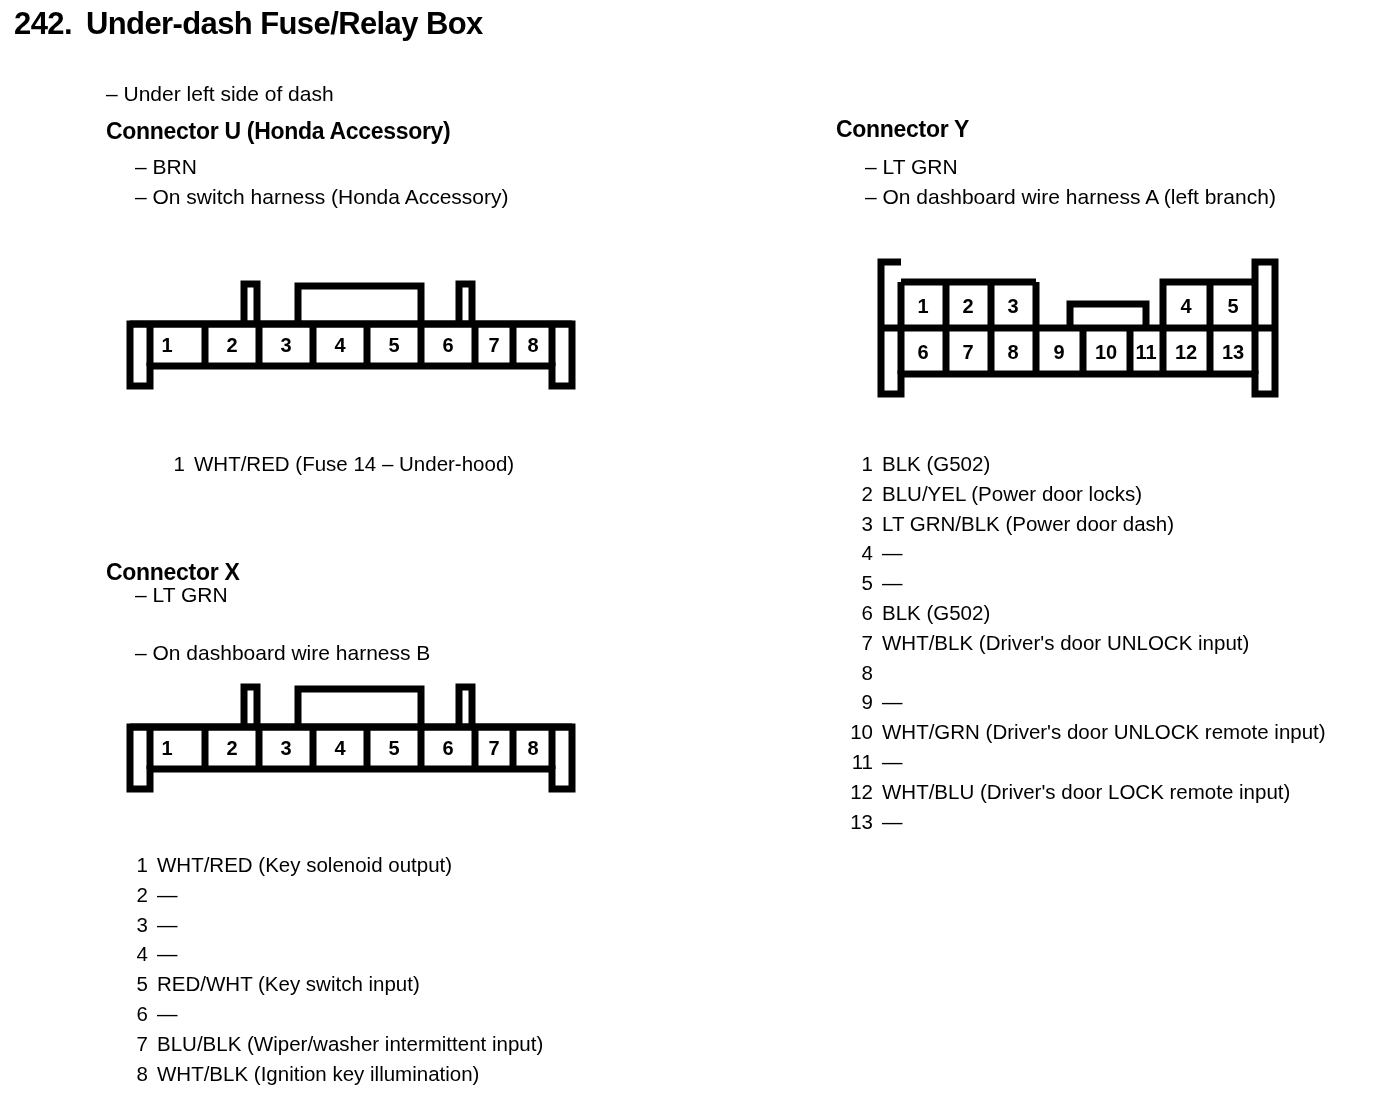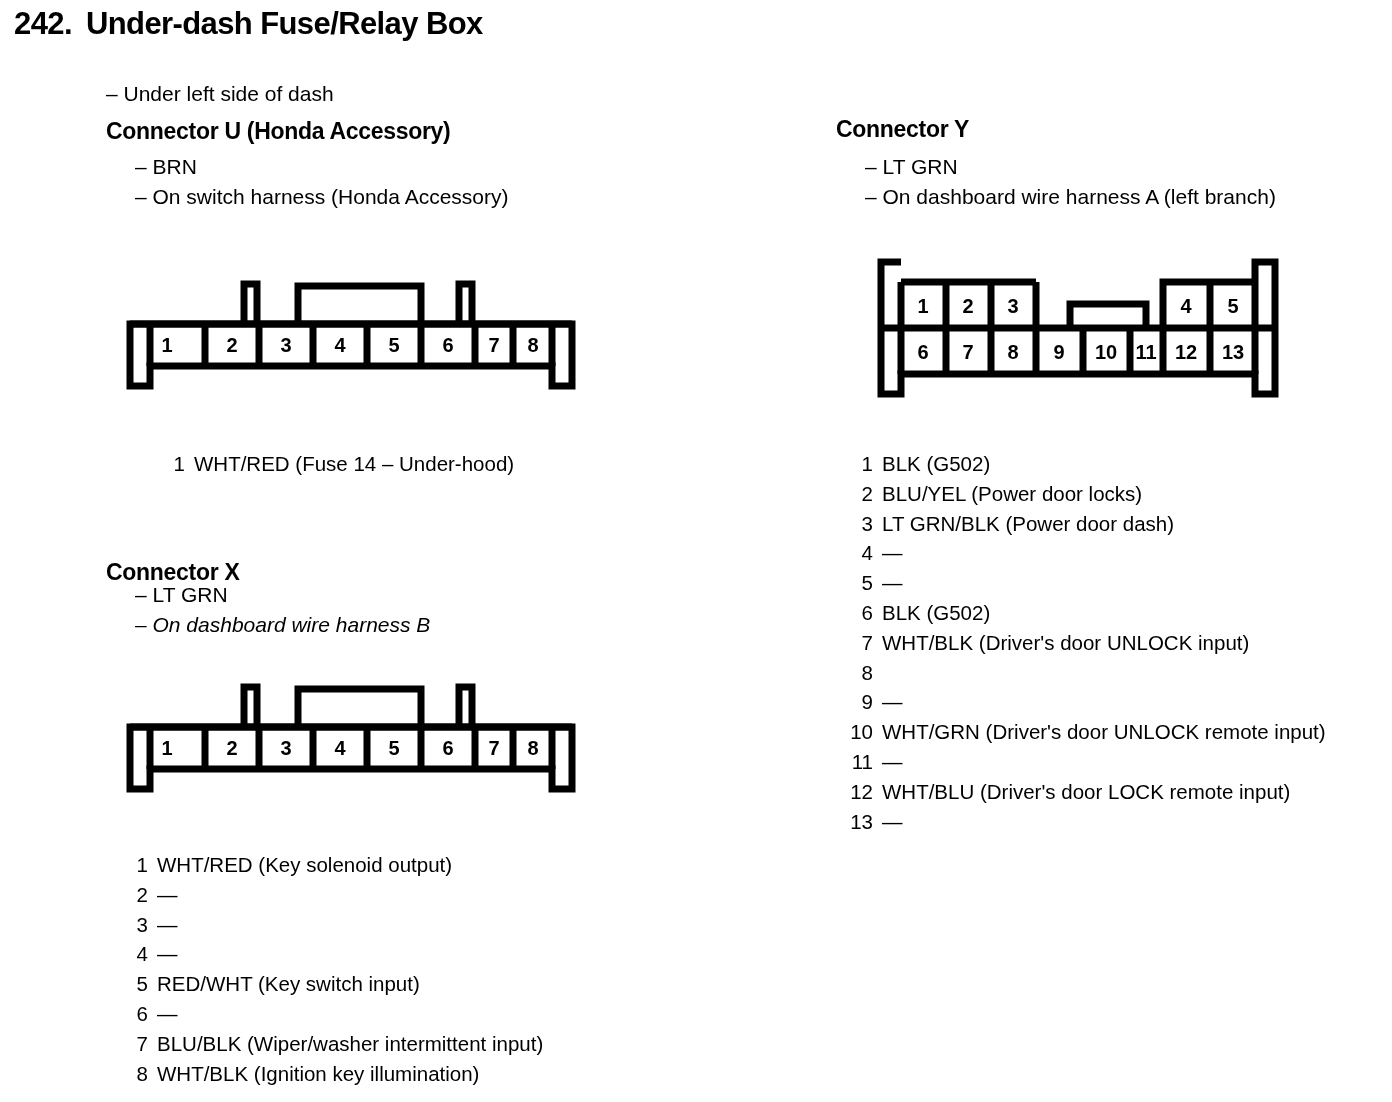--- a/index.html
+++ b/index.html
@@ -132,21 +132,21 @@
 
   <div class="pinlist" style="left:155px; top:449px;">
     <div class="pinrow">
       <span class="pin-no">1</span>
       <span class="pin-desc">WHT/RED (Fuse 14 – Under-hood)</span>
     </div>
   </div>
 
   <div class="sec-head" style="left:106px; top:546px;margin-top:13px;">Connector X</div>
   <div class="sec-line" style="left:106px; top:583px;">– LT GRN</div>
-  <div class="sec-line" style="left:106px; top:613px;font-style:italic;">– On dashboard wire harness B</div>
+  <div class="sec-line" style="left:106px; top:641px;">– On dashboard wire harness B</div>
 
   <div class="conn" style="left:126px; top:681px;">
     <svg width="450" height="112" viewBox="0 0 450 112">
       <g fill="none" stroke="#000000" stroke-width="7" stroke-linejoin="miter" stroke-linecap="butt">
         <path d="M 4 46 L 4 108 L 24 108 L 24 88 L 426 88 L 426 108 L 446 108 L 446 46 Z"></path>
         <path d="M 4 46 L 446 46"></path>
         <path d="M 24 46 L 24 88"></path>
         <path d="M 426 46 L 426 88"></path>
         <path d="M 79 46 L 79 88"></path>
         <path d="M 133 46 L 133 88"></path>

